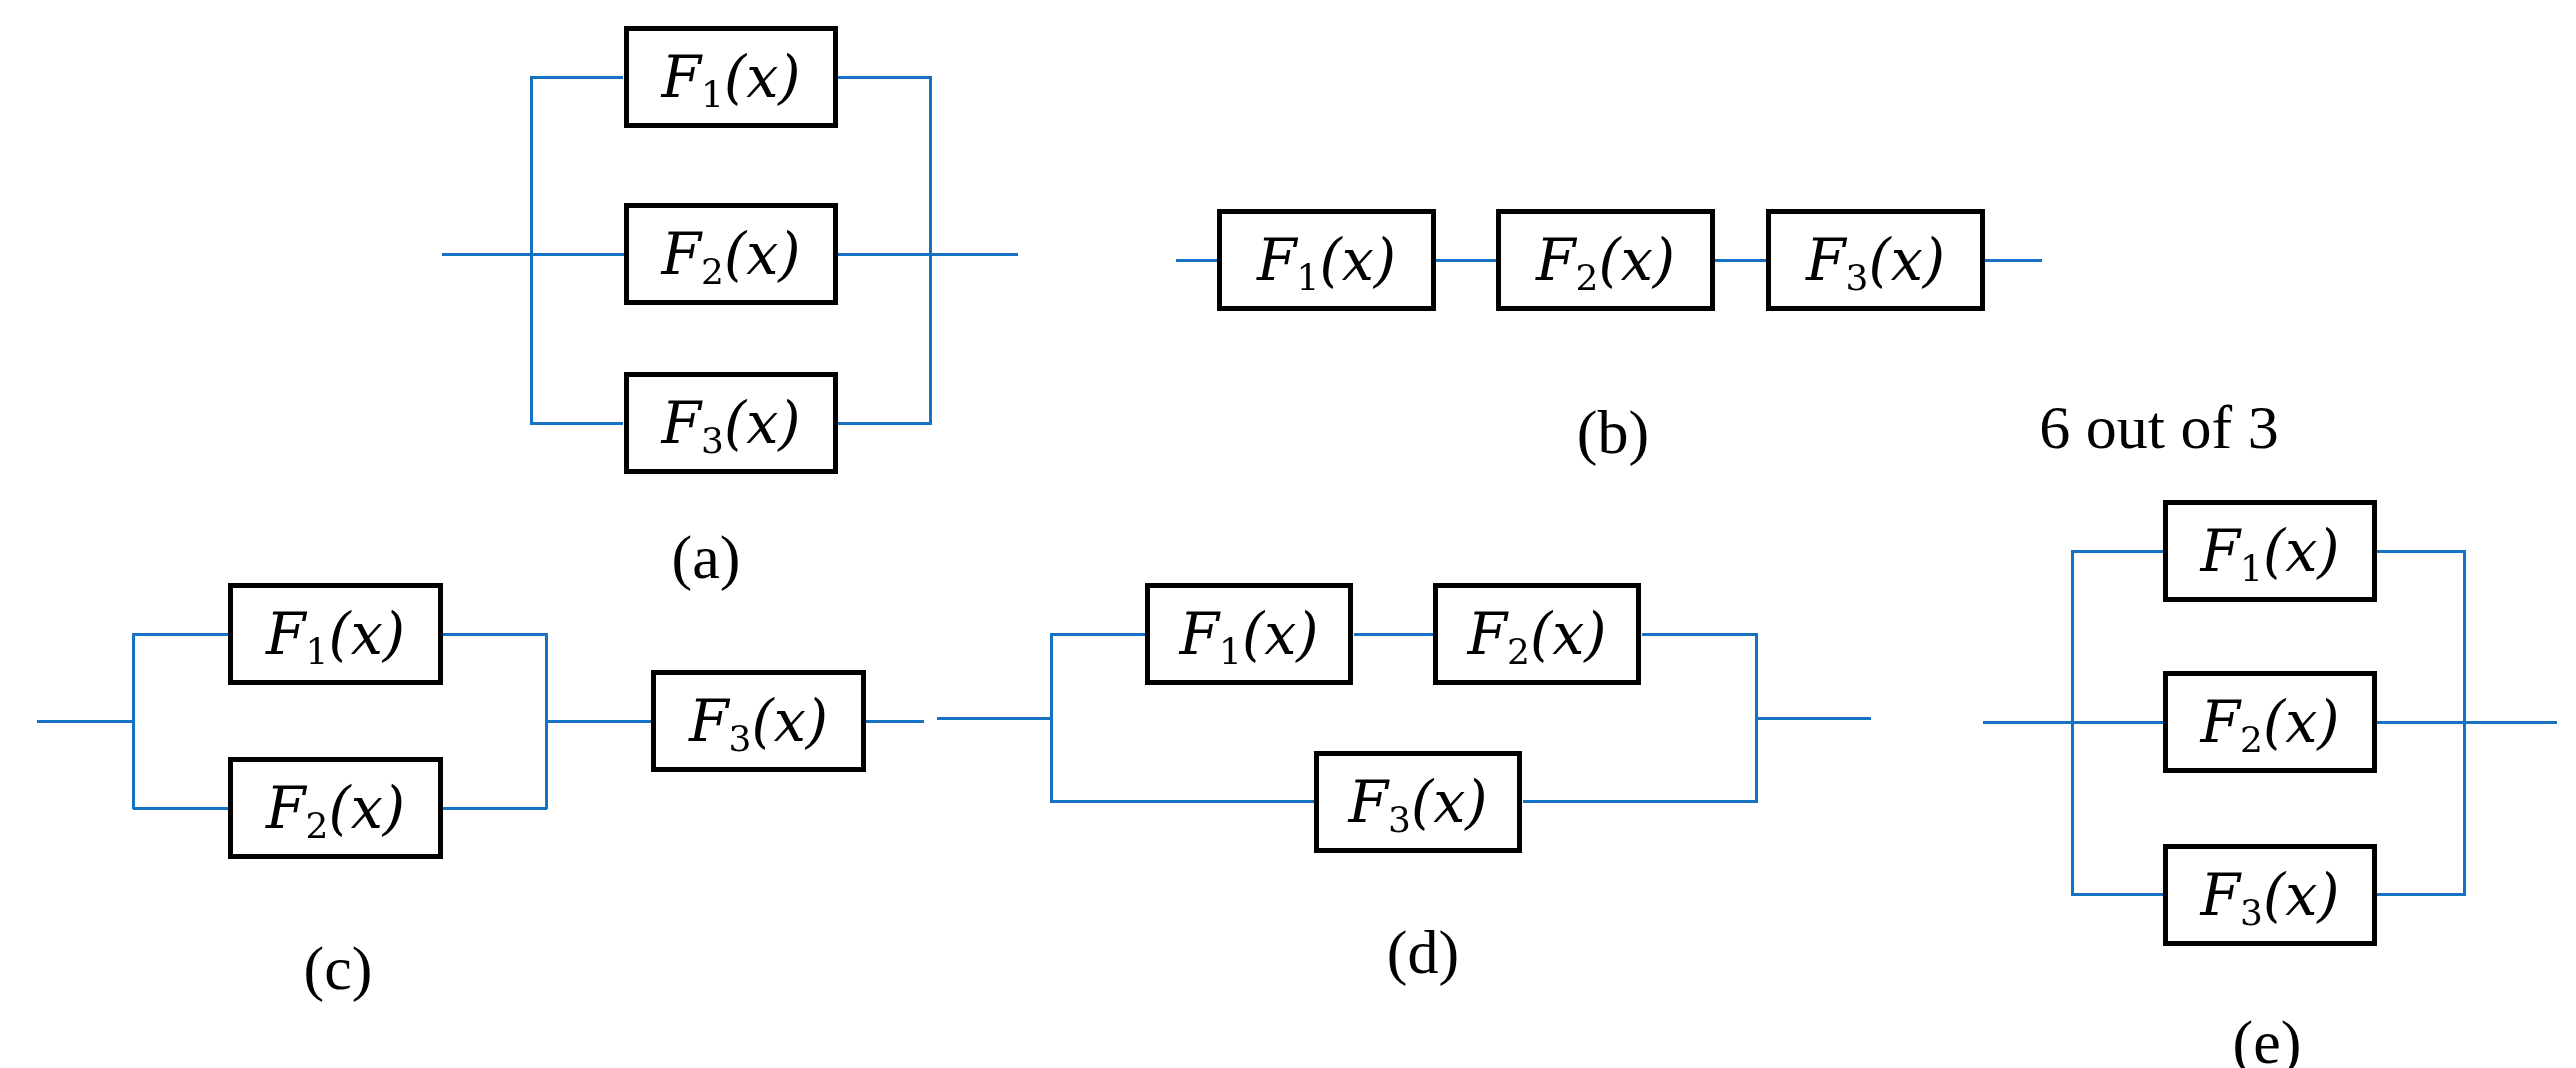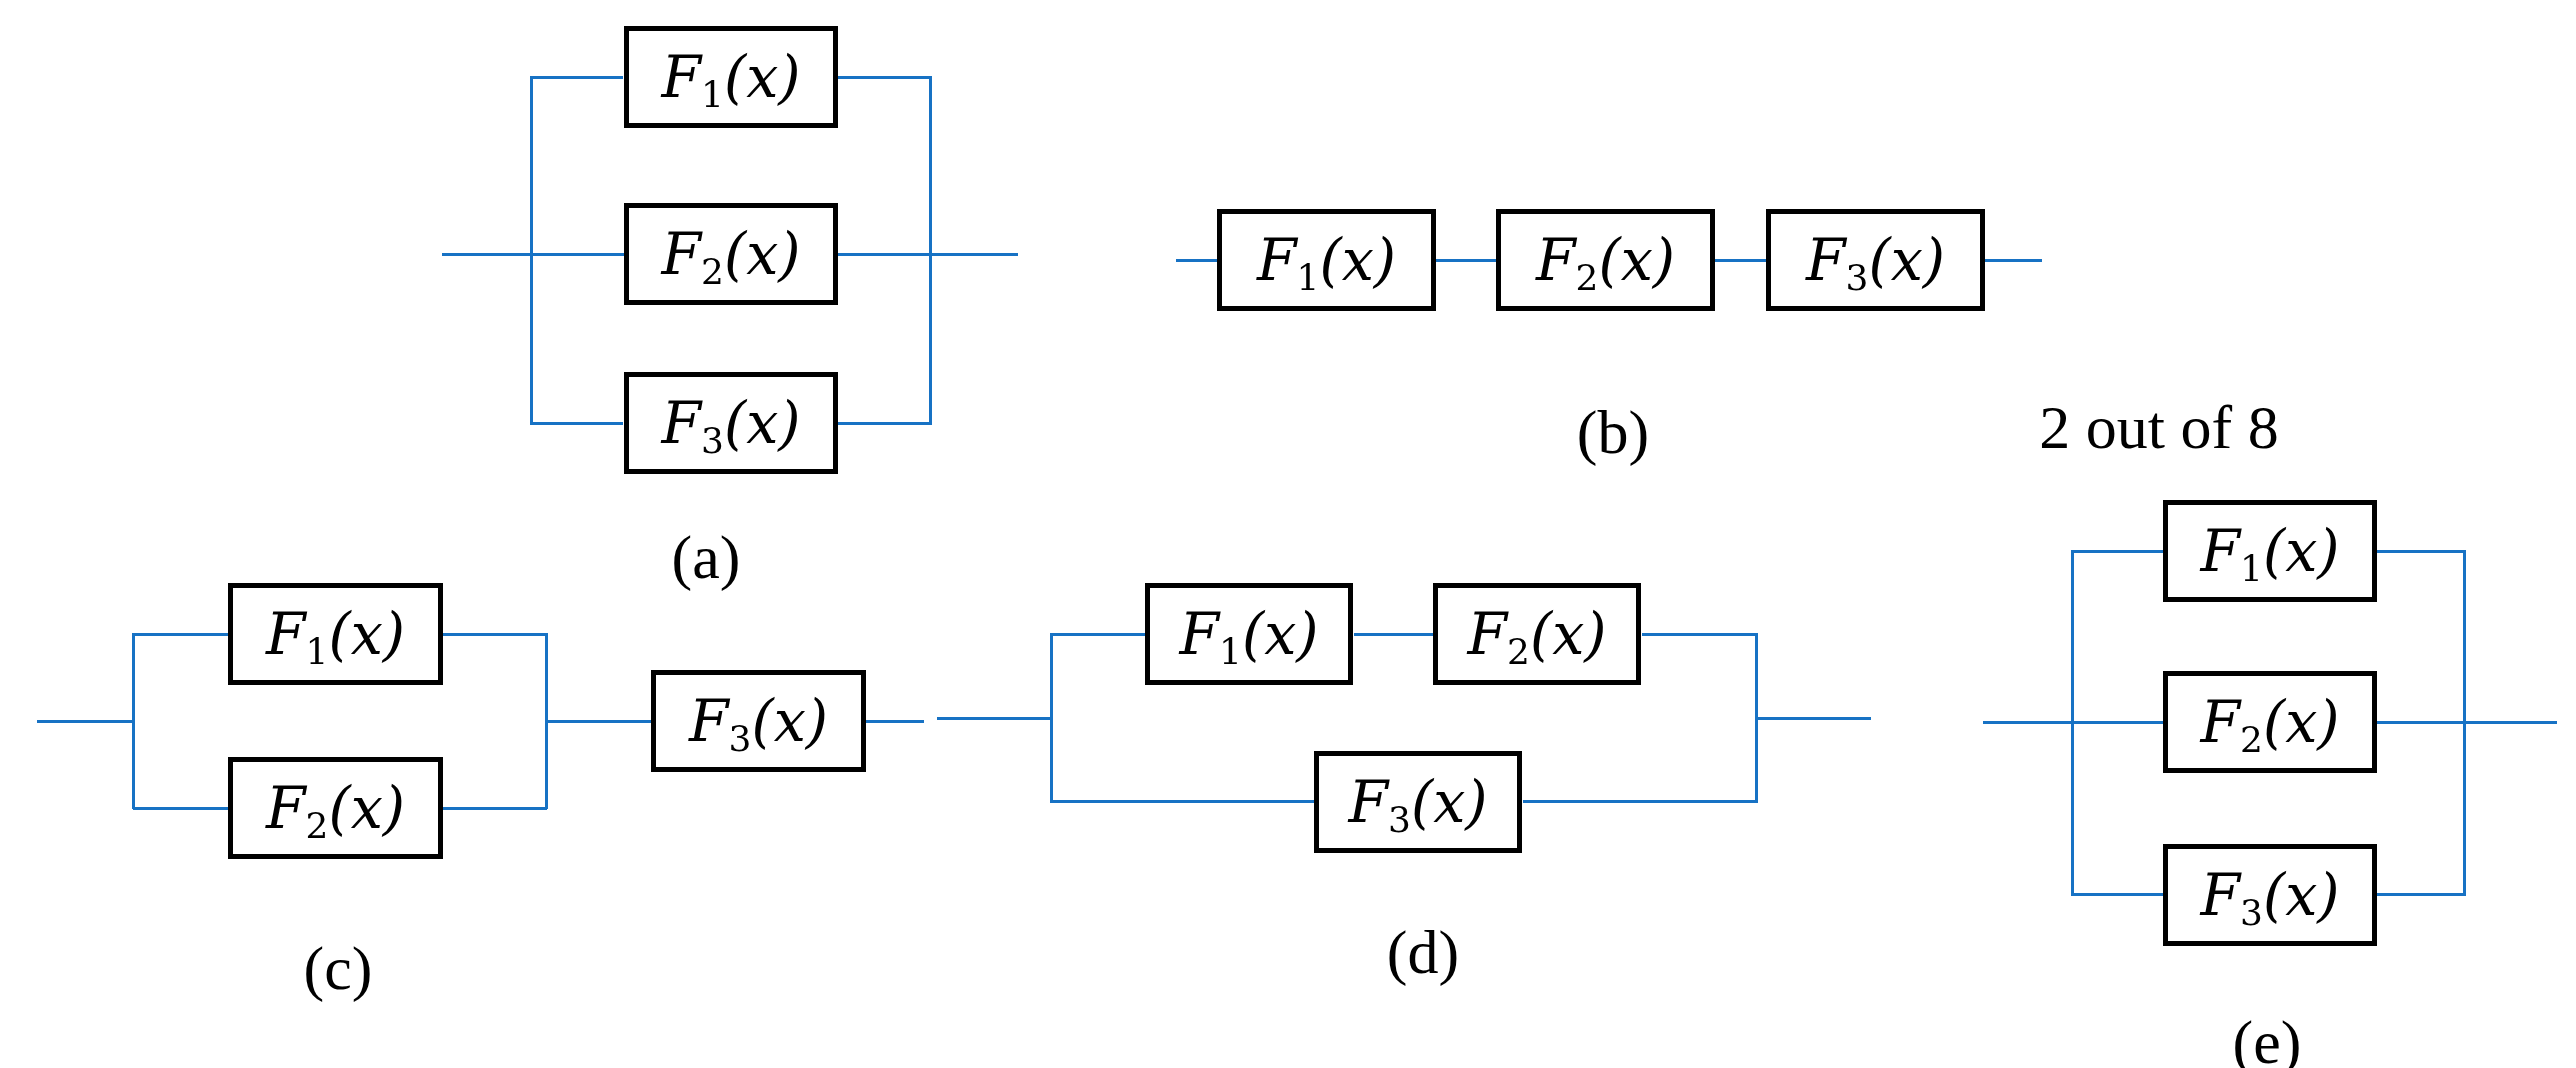--- a/index.html
+++ b/index.html
@@ -122,21 +122,21 @@
     <span class="math"><i>F</i><sub>1</sub><i>(x)</i></span>
   </div>
   <div class="box" style="left: 1433px; top: 583px; width: 208px; height: 102px; border-color: rgb(0, 0, 0); background: rgb(255, 255, 255);">
     <span class="math"><i>F</i><sub>2</sub><i>(x)</i></span>
   </div>
   <div class="box" style="left: 1314px; top: 751px; width: 208px; height: 102px; border-color: rgb(0, 0, 0); background: rgb(255, 255, 255);">
     <span class="math"><i>F</i><sub>3</sub><i>(x)</i></span>
   </div>
   <div class="caption" style="left:1423px;top:952px">(d)</div>
 
-  <div class="annotation" style="left:2159px;top:427px">2 out of 8</div>
+  <div class="annotation" style="left:2159px;top:427px">6 out of 3</div>
 
   <div class="hl" style="left: 1983px; top: 721px; width: 181px; background: rgb(23, 114, 196);"></div>
   <div class="hl" style="left: 2377px; top: 721px; width: 180px; background: rgb(23, 114, 196);"></div>
   <div class="hl" style="left: 2072px; top: 550px; width: 91px; background: rgb(23, 114, 196);"></div>
   <div class="hl" style="left: 2377px; top: 550px; width: 88px; background: rgb(23, 114, 196);"></div>
   <div class="hl" style="left: 2072px; top: 893px; width: 91px; background: rgb(23, 114, 196);"></div>
   <div class="hl" style="left: 2377px; top: 893px; width: 88px; background: rgb(23, 114, 196);"></div>
   <div class="vl" style="left: 2071px; top: 550px; height: 346px; background: rgb(23, 114, 196);"></div>
   <div class="vl" style="left: 2463px; top: 550px; height: 346px; background: rgb(23, 114, 196);"></div>
 

